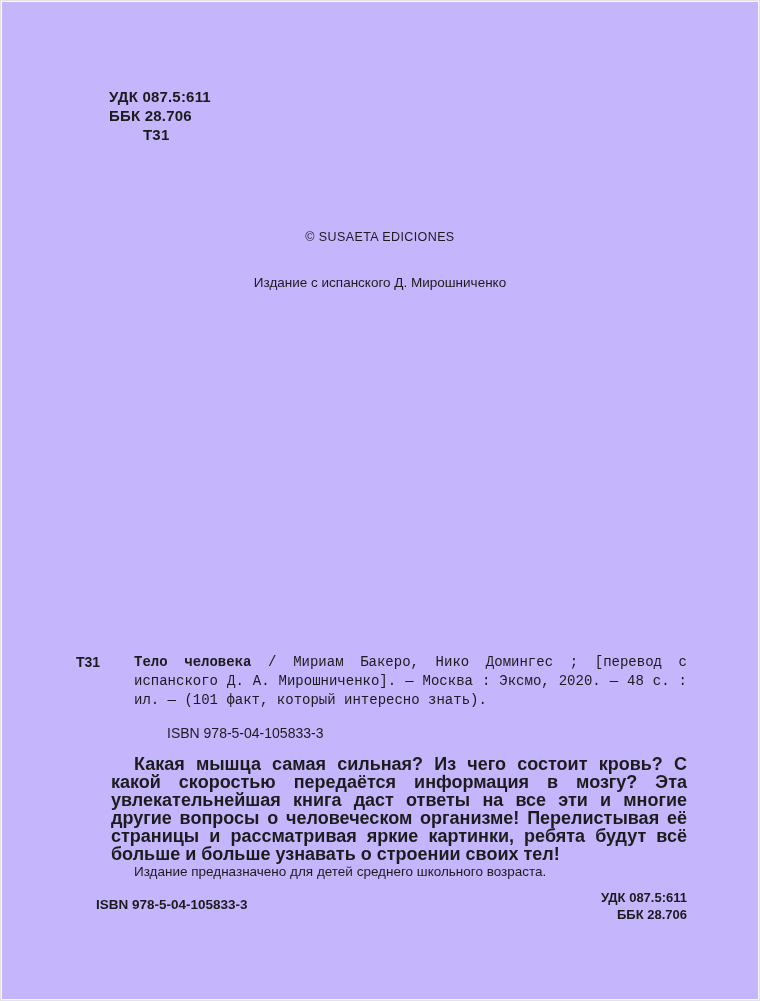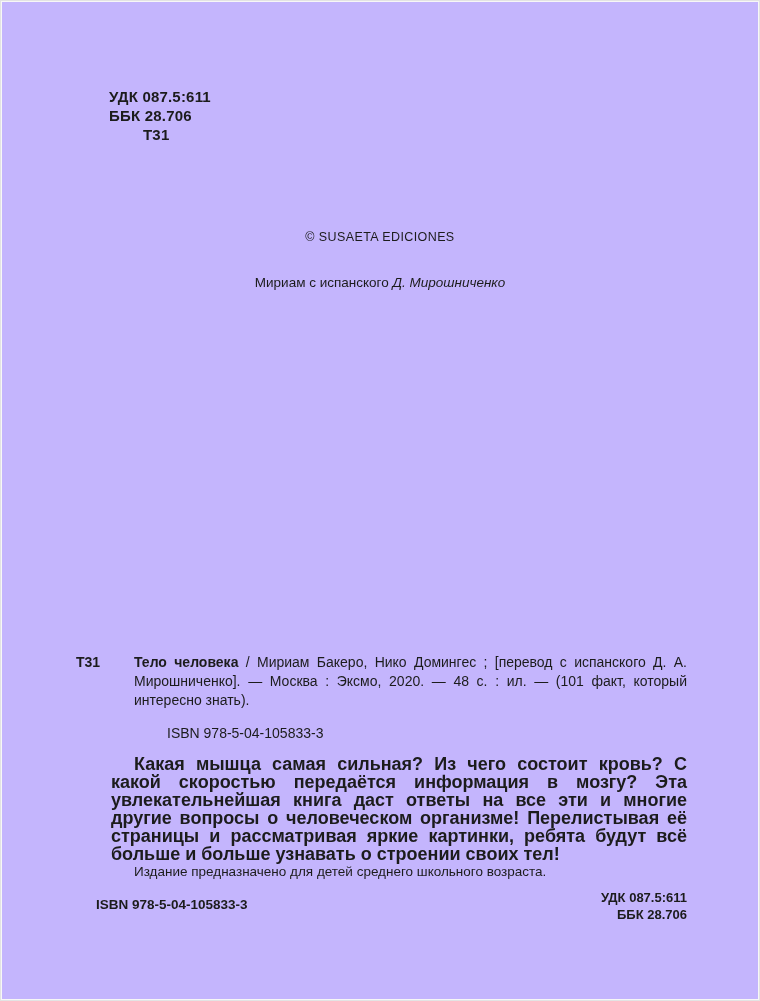--- a/index.html
+++ b/index.html
@@ -43,40 +43,41 @@
     letter-spacing: 0.4px;
   }
   .translation-line {
     position: absolute;
     top: 274px;
     left: 0;
     width: 100%;
     text-align: center;
     font-size: 13.5px;
   }
-  .translation-line .translator { font-style: italic; }
+  .translation-line .translator { }
 
   
   .catalog {
     position: absolute;
     top: 652px;
     left: 133px;
     width: 553px;
     font-size: 14px;
     line-height: 19px;
   }
   .catalog .cat-code {
     position: absolute;
     left: -58px;
     top: 0;
     font-weight: 700;
   }
   .bib-entry {
     margin: 0;
     text-align: justify;
+    font-family: Liberation Mono, monospace;
   }
   .bib-entry .bib-title { font-weight: 700; }
 
   .isbn-mid {
     margin: 14px 0 0 33px;
   }
 
   .annotation {
     margin: 12px 0 0 -23px;
     width: 576px;
@@ -124,21 +125,21 @@
 
   <div class="top-codes">
     <div>УДК  087.5:611</div>
     <div>ББК  28.706</div>
     <div class="code-line3">Т31</div>
   </div>
 
   <div class="pub-copyright">© SUSAETA EDICIONES</div>
 
   <div class="translation-line">
-    <span>Мириам с испанского</span>
+    <span>Издание с испанского</span>
     <span> </span>
     <span class="translator">Д. Мирошниченко</span>
   </div>
 
   <div class="catalog">
     <span class="cat-code">Т31</span>
 
     <p class="bib-entry"><span class="bib-title">Тело человека</span><span> / Мириам Бакеро, Нико Домингес ; [перевод с испанского Д. А. Мирошниченко]. — Москва : Эксмо, 2020. — 48 с. : ил.  — (101 факт, который интересно знать).</span></p>
 
     <div class="isbn-mid">ISBN 978-5-04-105833-3</div>

